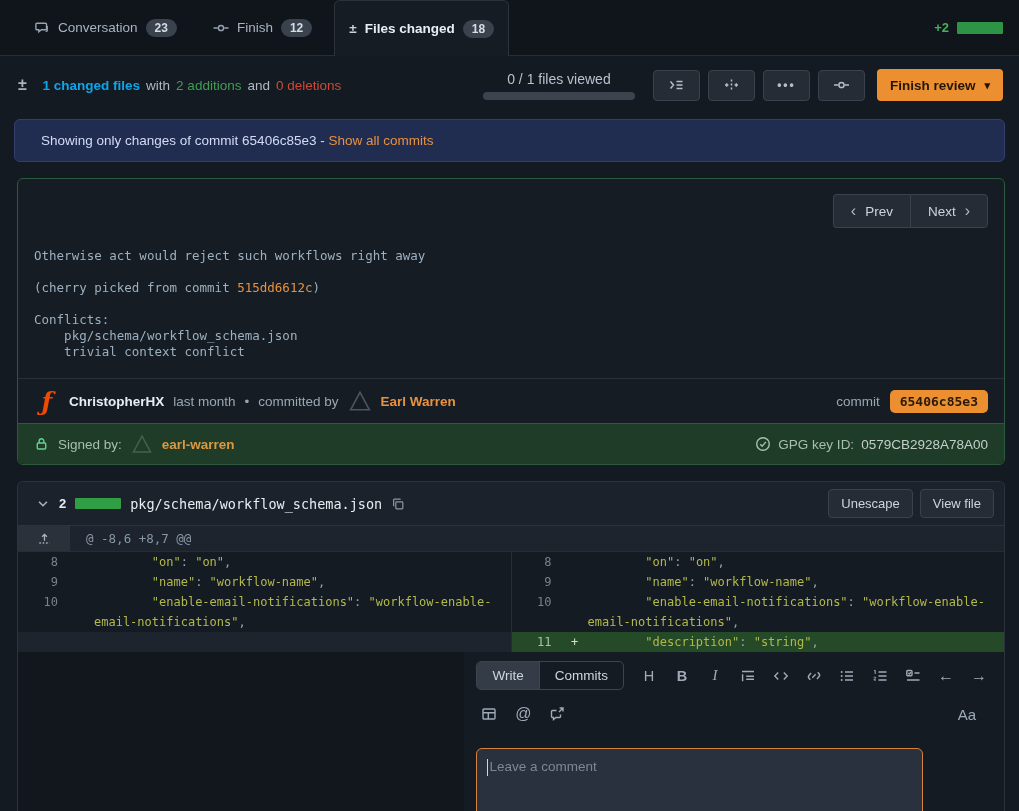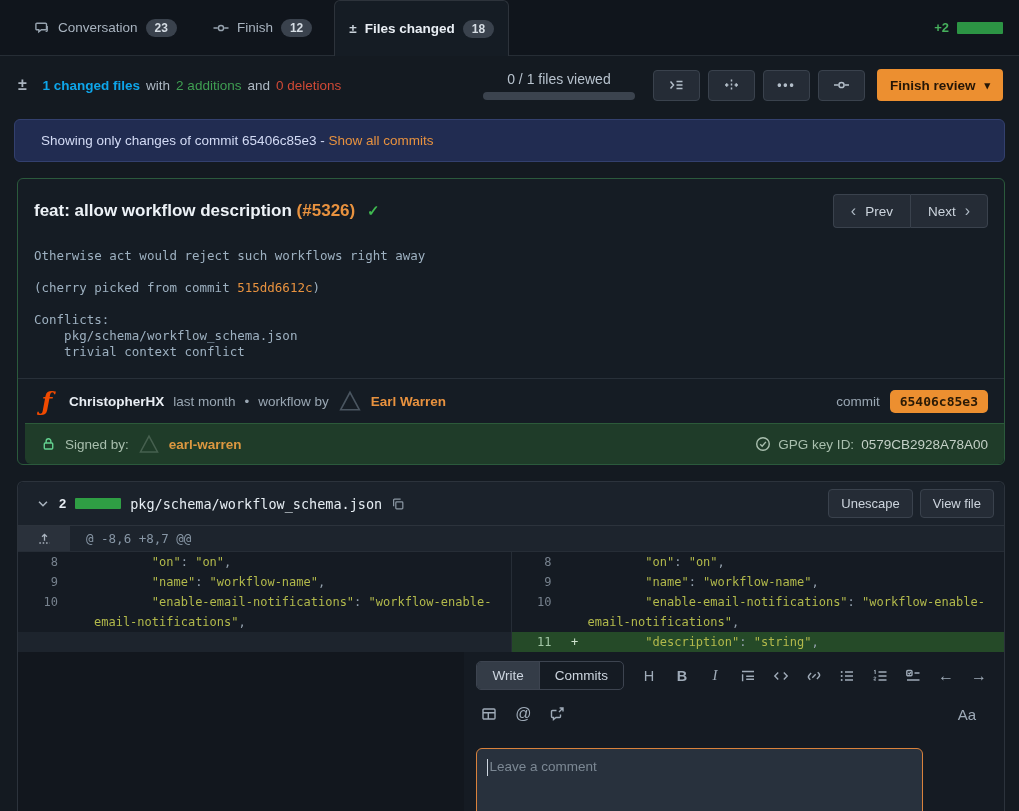--- a/index.html
+++ b/index.html
@@ -74,21 +74,21 @@
                 font-size:25px; font-weight:700; font-style:italic; color:#f04a00;
                 font-family:"DejaVu Serif", serif; }
   .author-name { color:#e9eef4; font-weight:700; }
   .meta-muted { color:#9aa7b3; }
   .tri-avatar { display:flex; align-items:center; }
   .committer-name { color:#e8923f; font-weight:700; }
   .meta-right { margin-left:auto; display:flex; align-items:center; gap:10px; }
   .hash-badge { background:#ec8f30; color:#2a1a06; font-weight:700; font-size:13px;
                 padding:4px 10px; border-radius:5px; font-family:"DejaVu Sans Mono",monospace; cursor:pointer; }
   .signed-row { background:#1f3c29; border-top:1px solid #2c5a3a; border-radius:0 0 6px 6px;
-                padding:9px 16px; display:flex; align-items:center; gap:9px; color:#a9bfae;margin-left:7px; }
+                padding:9px 16px; display:flex; align-items:center; gap:9px; color:#a9bfae; }
   .signed-name { color:#dd9840; font-weight:700; }
   .signed-right { margin-left:auto; display:flex; align-items:center; gap:7px; color:#a9bfae; }
   .gpg-key { color:#c3cfc6; }
 
   
   .diff-box { margin:16px 14px 0 17px; border:1px solid #2c333c; border-bottom:none;
               border-radius:6px 6px 0 0; background:#151b23; }
   .file-header { display:flex; align-items:center; gap:9px; padding:7px 10px; background:#1b222b;
                  border-radius:6px 6px 0 0; border-bottom:1px solid #2c333c; height:44px; }
   .fh-chevron { color:#aab4bf; display:flex; cursor:pointer; margin-left:8px; }
@@ -228,25 +228,20 @@
   </div>
 </div>
 
 <div class="banner">
   <span>Showing only changes of commit 65406c85e3 -</span>
   <a>Show all commits</a>
 </div>
 
 <div class="commit-box">
   <div class="commit-title-row">
-    <span class="commit-title">
-      <span>feat: allow workflow description</span>
-      <span class="commit-issue">(#5326)</span>
-      <span class="check-glyph">✓</span>
-    </span>
     <div class="prevnext">
       <button class="gbtn first">
         <span class="chev">‹</span>
         <span>Prev</span>
       </button>
       <button class="gbtn last">
         <span>Next</span>
         <span class="chev">›</span>
       </button>
     </div>
@@ -256,21 +251,21 @@
 (cherry picked from commit </span><span class="hash-link">515dd6612c</span><span>)
 
 Conflicts:
     pkg/schema/workflow_schema.json
     trivial context conflict</span></div>
   <div class="commit-meta">
     <span class="avatar-chx">ƒ</span>
     <span class="author-name">ChristopherHX</span>
     <span class="meta-muted">last month</span>
     <span class="meta-muted">•</span>
-    <span class="meta-muted">workflow by</span>
+    <span class="meta-muted">committed by</span>
     <span class="tri-avatar">
       <svg width="24" height="24" viewBox="0 0 16 16" fill="none" stroke="#4a5560" stroke-width="1.1">
         <polygon points="8,2.2 14.2,13.8 1.8,13.8"></polygon>
       </svg>
     </span>
     <span class="committer-name">Earl Warren</span>
     <div class="meta-right">
       <span class="meta-muted">commit</span>
       <span class="hash-badge">65406c85e3</span>
     </div>

